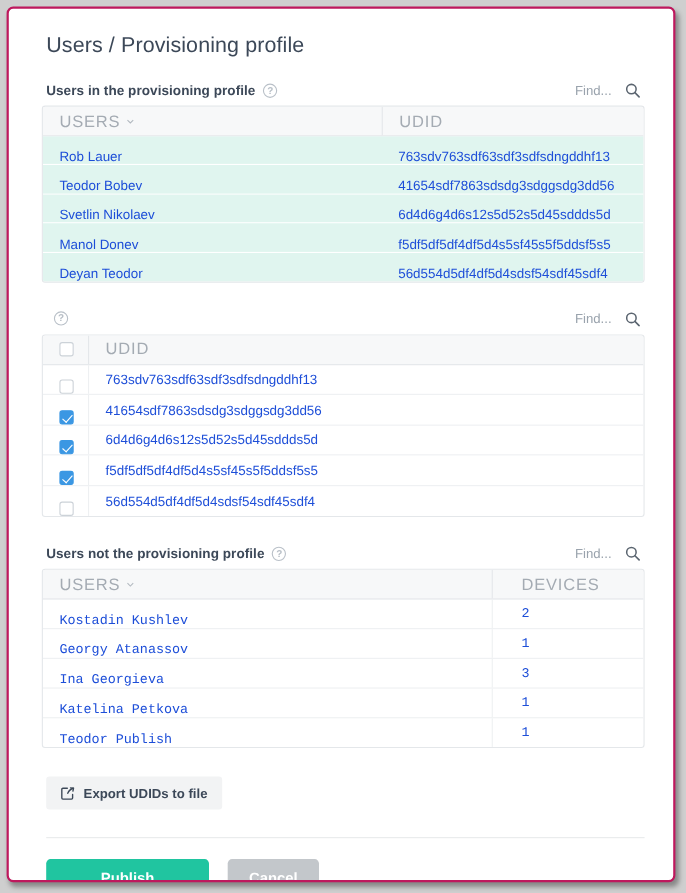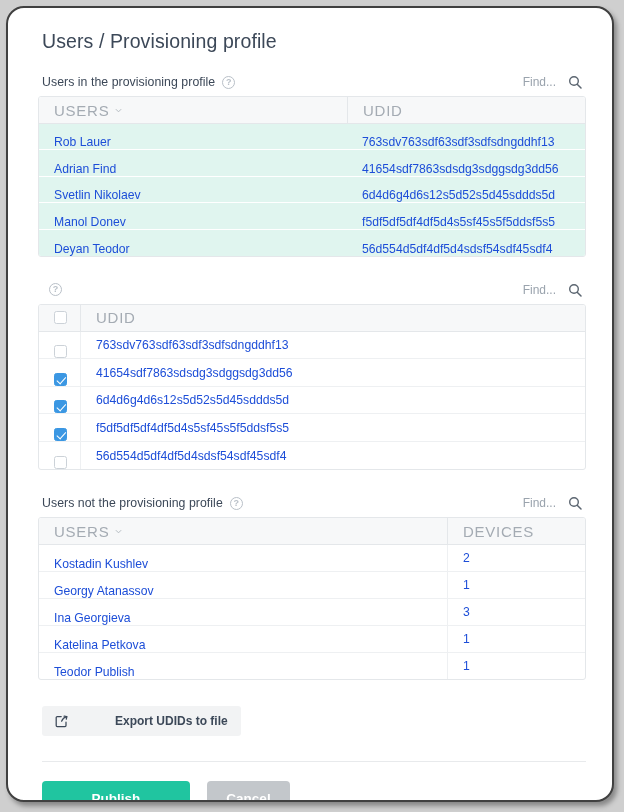--- a/index.html
+++ b/index.html
@@ -10,22 +10,22 @@
   }
   .screen {
     width: 624px; height: 812px;
     position: relative;
     background: #cfcfcf;
     padding: 6px 10px 10px 6px;
   }
   .frame {
     width: 100%; height: 100%;
     background: #ffffff;
-    border: 2px solid #404040;
-    border-radius: 18px;
+    border: 2px solid #be185d;
+    border-radius: 6px;
     box-shadow: 3px 4px 5px rgba(0,0,0,0.35);
     overflow: hidden;
     position: relative;
   }
   .page {
     padding: 22px 26px 0 30px;
   }
 
   .page-title {
     font-size: 19.5px;
@@ -37,21 +37,21 @@
 
   
   .section-head {
     display: flex;
     align-items: center;
     margin-bottom: 7px;
     padding-left: 4px;
   }
   .section-title {
     font-size: 12.3px;
-    font-weight: normal;
+    font-weight: bold;
     color: #3c4858;
     letter-spacing: 0.05px;
   }
   .help-icon {
     width: 13px; height: 13px;
     border-radius: 50%;
     border: 1.3px solid #b9c0c8;
     color: #b9c0c8;
     font-size: 9px;
     line-height: 10.5px;
@@ -145,39 +145,38 @@
     position: absolute;
     left: 3.6px; top: 0.8px;
     width: 4px; height: 7.5px;
     border: solid #fff;
     border-width: 0 1.9px 1.9px 0;
     transform: rotate(42deg);
   }
 
   
   .col-users-3 { width: 408px; flex: 0 0 408px; }
-  .col-dev-3 { flex: 1 1 auto; border-left: 1px solid #eef0f2; height: 100%; display:flex; align-items:center; padding-left: 15px; }
+  .col-dev-3 { flex: 1 1 auto; border-left: 1px solid #eef0f2; height: 100%; display:flex; align-items:center; padding-left: 26px; }
   .thead .col-dev-3 { border-left: 1px solid #e4e7ea; }
-  .t-users3 .trow { height: 26.8px; }
+  .t-users3 .trow { height: 26.8px; font-family: Liberation Mono, monospace; }
 
   
   .export-btn {
     display: inline-flex;
     align-items: center;
     background: #f2f3f4;
     border: none;
     border-radius: 3px;
     padding: 8px 13px;
     font-size: 12px;
     font-weight: bold;
     color: #3c4858;
     cursor: pointer;
     margin-left: 4px;
     font-family: "Liberation Sans", sans-serif;
-    gap: 39px;
   }
   .export-icon { width: 13px; height: 13px; margin-right: 8px; flex:0 0 auto; }
   .export-icon svg { display:block; }
 
   .divider {
     height: 1px;
     background: #e8eaec;
     margin: 25px 0 0 4px;
   }
 
@@ -233,21 +232,21 @@
         </span>
       </div>
       <div class="th col-udid-1 div">UDID</div>
     </div>
     <div>
       <div class="trow">
         <div class="td col-users-1">Rob Lauer</div>
         <div class="td col-udid-1">763sdv763sdf63sdf3sdfsdngddhf13</div>
       </div>
       <div class="trow">
-        <div class="td col-users-1">Adrian Find</div>
+        <div class="td col-users-1">Teodor Bobev</div>
         <div class="td col-udid-1">41654sdf7863sdsdg3sdggsdg3dd56</div>
       </div>
       <div class="trow">
         <div class="td col-users-1">Svetlin Nikolaev</div>
         <div class="td col-udid-1">6d4d6g4d6s12s5d52s5d45sddds5d</div>
       </div>
       <div class="trow">
         <div class="td col-users-1">Manol Donev</div>
         <div class="td col-udid-1">f5df5df5df4df5d4s5sf45s5f5ddsf5s5</div>
       </div>

